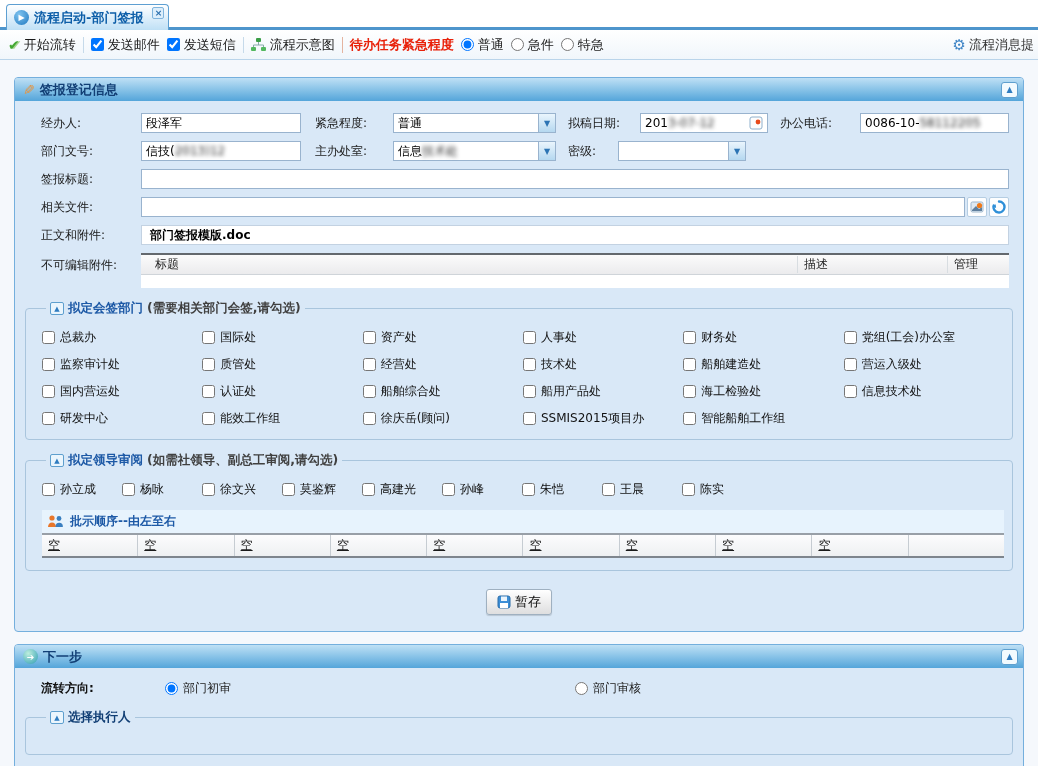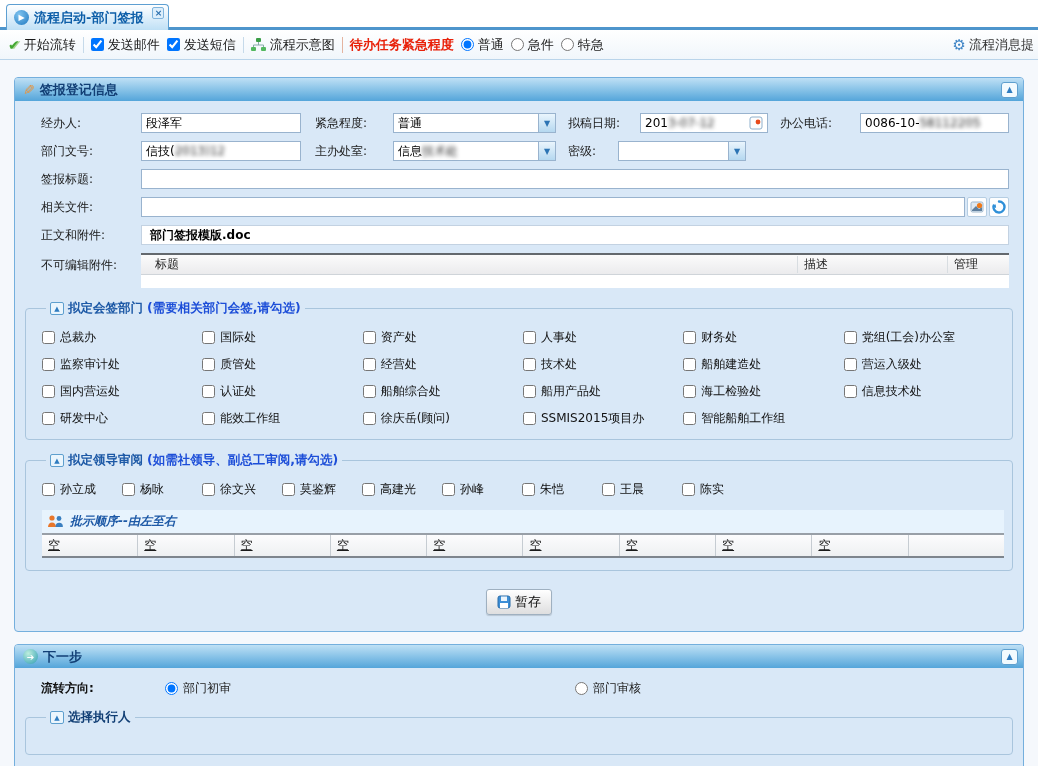--- a/index.html
+++ b/index.html
@@ -75,27 +75,27 @@
   .attach-head .c1 { flex:1; padding-left:14px; }
   .attach-head .c2 { width:150px; border-left:1px solid #d8dde1; padding-left:6px; }
   .attach-head .c3 { width:62px; border-left:1px solid #d8dde1; padding-left:6px; }
   .attach-empty { height:13px; background:#fff; }
   
   fieldset { border:1px solid #a9c5dd; border-radius:4px; margin:12px 10px 0;
     padding:10px 8px 12px 16px; }
   legend { display:flex; align-items:center; gap:4px; padding:0 4px; margin-left:4px;
     font-weight:bold; font-size:12.5px; }
   .leg-title { color:#1d59a6; }
-  .leg-hint { color:#1d4ed8; }
+  .leg-hint { color:#404040; }
   .dept-grid { display:grid; grid-template-columns:repeat(6,1fr); row-gap:10px; padding-top:2px; }
   .chk { display:flex; align-items:center; gap:5px; color:#111; }
   .chk input { width:13px; height:13px; }
   .leader-grid { display:grid; grid-template-columns:repeat(9,80px); padding-top:2px; }
   .order-bar { margin-top:12px; height:23px; background:#e7f3fd; display:flex;
-    align-items:center; gap:6px; padding:0 5px; color:#1d59a6; font-weight:bold;font-style:italic; }
+    align-items:center; gap:6px; padding:0 5px; color:#1d59a6; font-weight:bold; }
   .empty-row { display:flex; border-top:2px solid #989fa7; border-bottom:2px solid #7e858d; }
   .empty-cell { flex:1; height:21px; border-right:1px solid #c6ccd2;
     background:linear-gradient(#fcfcfd,#eef0f2); display:flex; align-items:center;
     padding-left:6px; }
   .empty-cell span { text-decoration:underline; color:#1a1a1a; }
   .empty-cell:last-child { border-right:none; }
   
   .save-row { display:flex; justify-content:center; padding:18px 0 16px; }
   .btn { display:inline-flex; align-items:center; gap:4px; padding:3px 10px;
     background:linear-gradient(#ffffff,#dededf); border:1px solid #9fb0c0;

